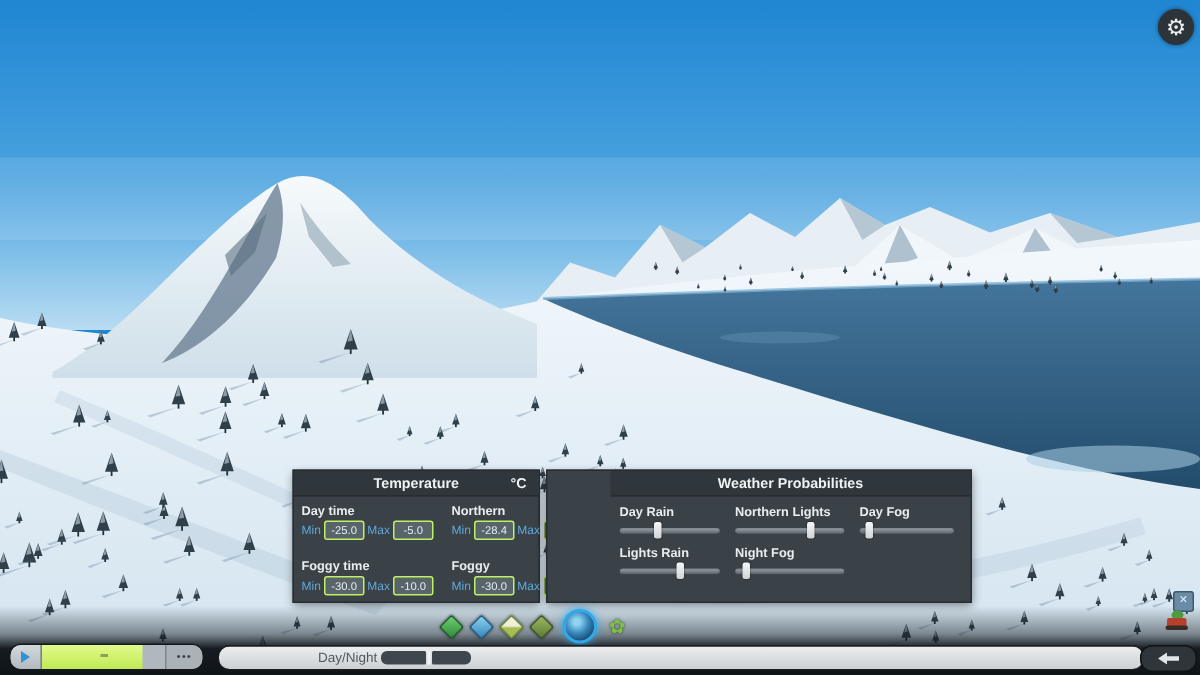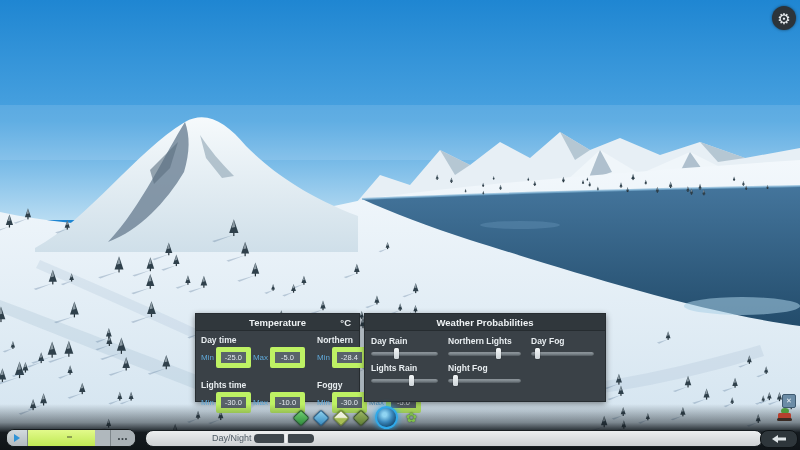--- a/index.html
+++ b/index.html
@@ -11,32 +11,32 @@
   .gear-btn{position:absolute;right:4px;top:6px;width:24px;height:24px;border-radius:50%;
     background:#2c343a;display:flex;align-items:center;justify-content:center;
     box-shadow:0 0 3px rgba(0,0,0,.5);cursor:pointer;}
   .gear-btn span{color:#e9eef1;font-size:15px;line-height:1;}
 
   
   .weather-panels{position:absolute;left:195px;top:313px;display:flex;gap:4px;}
   .panel{background:#3a4147;border:1px solid #272d31;box-shadow:0 2px 6px rgba(0,0,0,.45);
          color:#e8edf0;}
   .temp-panel{width:163px;height:87px;}
-  .prob-panel{width:240px;height:87px;}
+  .prob-panel{width:240px;height:87px;padding-left:42px;}
   .panel-header{position:relative;background:#30373c;height:16px;display:flex;align-items:center;
     justify-content:center;font-size:9.5px;font-weight:bold;color:#eef2f4;
     border-bottom:1px solid #262c30;}
   .panel-header .unit{position:absolute;right:8px;font-weight:bold;}
 
   .temp-grid{display:grid;grid-template-columns:1fr 1.08fr;padding:4px 21px 0 5px;
     row-gap:5px;column-gap:5px;gap:12px;}
   .field-label{font-size:8.5px;font-weight:bold;color:#e8edf0;margin-bottom:2px;}
   .minmax{display:flex;align-items:center;gap:2px;font-size:8px;}
   .mm-label{color:#5fa8d8;font-weight:normal;}
-  .mm-box{background:#59636a;border:5px solid #bef264;color:#e6ecf0;width:25px;
+  .mm-box{background:#59636a;border:1px solid #bef264;color:#e6ecf0;width:25px;
     text-align:center;border-radius:2px;font-size:7.5px;padding:1px 0;cursor:text;}
 
   .prob-grid{display:grid;grid-template-columns:72px 78px 1fr;padding:5px 6px 0 6px;
     column-gap:5px;row-gap:4px;}
   .slider-block{min-width:0;}
   .slider-label{font-size:8.5px;font-weight:bold;white-space:nowrap;}
   .slider{position:relative;height:11px;margin-top:2px;cursor:pointer;}
   .slider .track{position:absolute;left:0;right:5px;top:4px;height:4px;border-radius:2px;
     background:linear-gradient(#9aa3a9,#596268);box-shadow:inset 0 0 1px rgba(0,0,0,.6);}
   .slider .handle{position:absolute;top:0;width:5px;height:11px;border-radius:1.5px;
@@ -598,21 +598,21 @@
       <div class="field">
         <div class="field-label">Northern</div>
         <div class="minmax">
           <span class="mm-label">Min</span>
           <span class="mm-box">-28.4</span>
           <span class="mm-label">Max</span>
           <span class="mm-box">0.0</span>
         </div>
       </div>
       <div class="field">
-        <div class="field-label">Lights time</div>
+        <div class="field-label">Foggy time</div>
         <div class="minmax">
           <span class="mm-label">Min</span>
           <span class="mm-box">-30.0</span>
           <span class="mm-label">Max</span>
           <span class="mm-box">-10.0</span>
         </div>
       </div>
       <div class="field">
         <div class="field-label">Foggy</div>
         <div class="minmax">

